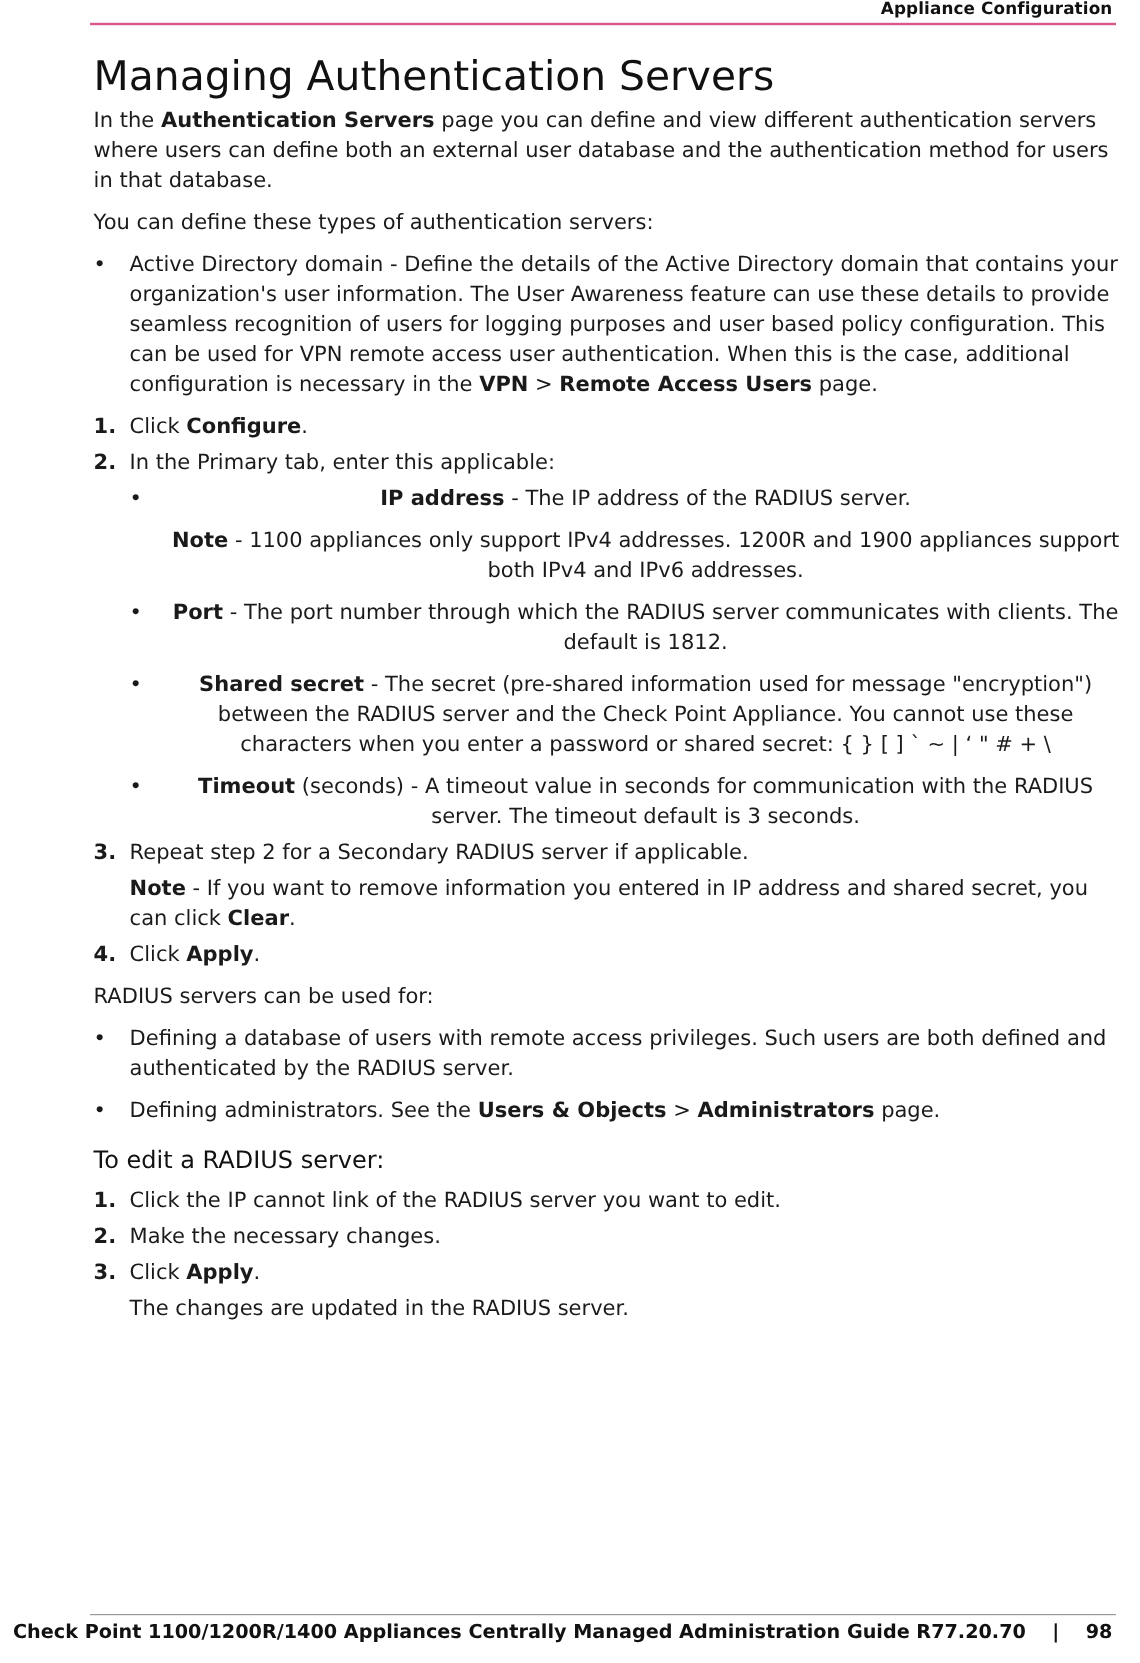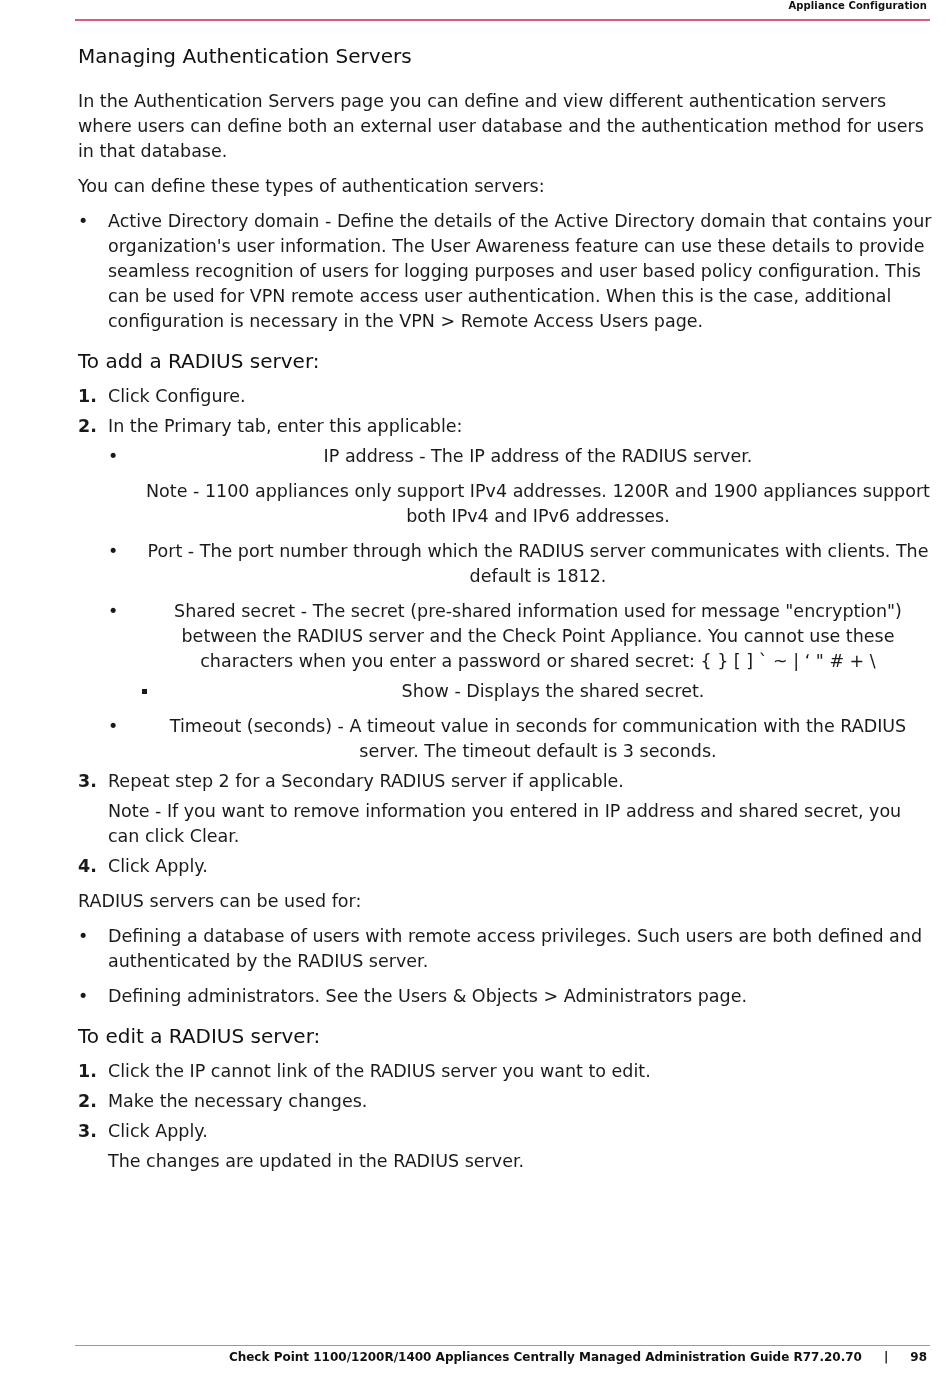--- a/index.html
+++ b/index.html
@@ -1,73 +1,69 @@
 <!DOCTYPE html>
 <html><head>
 <meta charset="utf-8">
 <style>
   html, body { margin: 0; padding: 0; background: #ffffff; }
   body { width: 950px; height: 1386px; position: relative; font-family: "DejaVu Sans", sans-serif; color: #1a1a1a; overflow: hidden; }
-  .header-title { position: absolute; right: 23px; top: 0px; font-size: 10px; font-weight: bold; letter-spacing: 0.1px; color: #111; }
+  .header-title { position: absolute; right: 23px; top: 0px; font-size: 14px; font-weight: bold; letter-spacing: 0.1px; color: #111; }
   .header-rule { position: absolute; left: 75px; right: 20px; top: 19px; height: 2px; background: #d9578a; }
-  .page-title { position: absolute; left: 78px; top: 44px; font-size: 20px; font-weight: normal; color: #111; margin: 0; white-space: nowrap; }
+  .page-title { position: absolute; left: 78px; top: 44px; font-size: 34px; font-weight: normal; color: #111; margin: 0; white-space: nowrap; }
   .content { position: absolute; left: 78px; top: 89px; width: 860px; font-size: 17.5px; line-height: 25px; }
   p { margin: 0; }
   .para { margin-bottom: 10px; }
   .bullet-list { list-style: none; margin: 0; padding: 0; }
   .bullet-list > li { position: relative; padding-left: 30px; margin-bottom: 10px; }
   .bullet-list > li::before { content: "•"; position: absolute; left: 0; top: 0; }
   .sub-heading { font-size: 20px; margin: 15px 0 10px 0; font-weight: normal; color: #111; }
   .steps { list-style: none; margin: 0; padding: 0; }
   .steps > li { position: relative; padding-left: 30px; margin-bottom: 5px; }
   .step-num { position: absolute; left: 0; top: 0; font-weight: bold; }
   .inner-bullets { list-style: none; margin: 5px 0 0 0; padding: 0; }
   .inner-bullets > li { position: relative; padding-left: 30px; margin-bottom: 10px; text-align: center; }
   .inner-bullets > li::before { content: "•"; position: absolute; left: 0; top: 0; }
   .sq-bullets { list-style: none; margin: 5px 0 0 0; padding: 0; }
   .sq-bullets > li { position: relative; padding-left: 30px; }
   .sq-bullets > li::before { content: ""; position: absolute; left: 4px; top: 10px; width: 5px; height: 5px; background: #1a1a1a; }
   .note { margin-top: 10px; }
   .step-follow { margin-top: 5px; }
-  b { font-weight: normal; }
+  b { font-weight: bold; }
   .footer-rule { position: absolute; left: 75px; right: 20px; top: 1345px; height: 1px; background: #999; }
-  .footer { position: absolute; right: 23px; top: 1350px; font-size: 12px; font-weight: bold; color: #111; white-space: nowrap; }
+  .footer { position: absolute; right: 23px; top: 1350px; font-size: 16px; font-weight: bold; color: #111; white-space: nowrap; }
   .footer .sep { display: inline-block; margin: 0 22px; }
 </style>
 </head>
 <body>
 
 <div>
   <div class="header-title">Appliance Configuration</div>
   <div class="header-rule"></div>
 </div>
 
 <h1 class="page-title">Managing Authentication Servers</h1>
 
 <div class="content">
   <p class="para"><span>In the </span><b>Authentication Servers</b><span> page you can define and view different authentication servers where users can define both an external user database and the authentication method for users in that database.</span></p>
   <p class="para">You can define these types of authentication servers:</p>
 
   <ul class="bullet-list">
     <li><span>Active Directory domain - Define the details of the Active Directory domain that contains your organization's user information. The User Awareness feature can use these details to provide seamless recognition of users for logging purposes and user based policy configuration. This can be used for VPN remote access user authentication. When this is the case, additional configuration is necessary in the </span><b>VPN</b><span> &gt; </span><b>Remote Access Users</b><span> page.</span></li>
   </ul>
 
-  <h2 class="sub-heading">To add a RADIUS server:</h2>
   <ol class="steps">
     <li><span class="step-num">1.</span><span>Click </span><b>Configure</b><span>.</span></li>
     <li><span class="step-num">2.</span><span>In the Primary tab, enter this applicable:</span>
       <ul class="inner-bullets">
         <li><b>IP address</b><span> - The IP address of the RADIUS server.</span>
           <p class="note"><b>Note</b><span> - 1100 appliances only support IPv4 addresses. 1200R and 1900 appliances support both IPv4 and IPv6 addresses.</span></p>
         </li>
         <li><b>Port</b><span> - The port number through which the RADIUS server communicates with clients. The default is 1812.</span></li>
         <li><b>Shared secret</b><span> - The secret (pre-shared information used for message "encryption") between the RADIUS server and the Check Point Appliance. You cannot use these characters when you enter a password or shared secret: { } [ ] ` ~ | ‘ " # + \</span>
-          <ul class="sq-bullets">
-            <li><b>Show</b><span> - Displays the shared secret.</span></li>
-          </ul>
         </li>
         <li style="margin-bottom:5px"><b>Timeout</b><span> (seconds) - A timeout value in seconds for communication with the RADIUS server. The timeout default is 3 seconds.</span></li>
       </ul>
     </li>
     <li><span class="step-num">3.</span><span>Repeat step 2 for a Secondary RADIUS server if applicable.</span>
       <p class="step-follow"><b>Note</b><span> - If you want to remove information you entered in IP address and shared secret, you can click </span><b>Clear</b><span>.</span></p>
     </li>
     <li><span class="step-num">4.</span><span>Click </span><b>Apply</b><span>.</span>
     </li>
   </ol>

